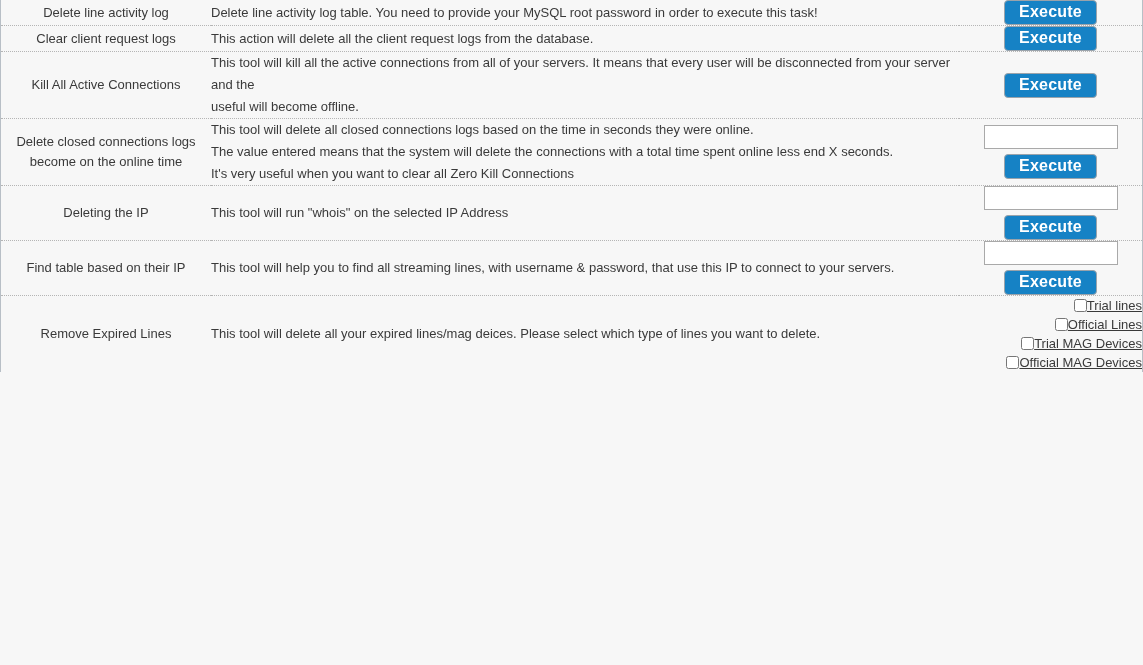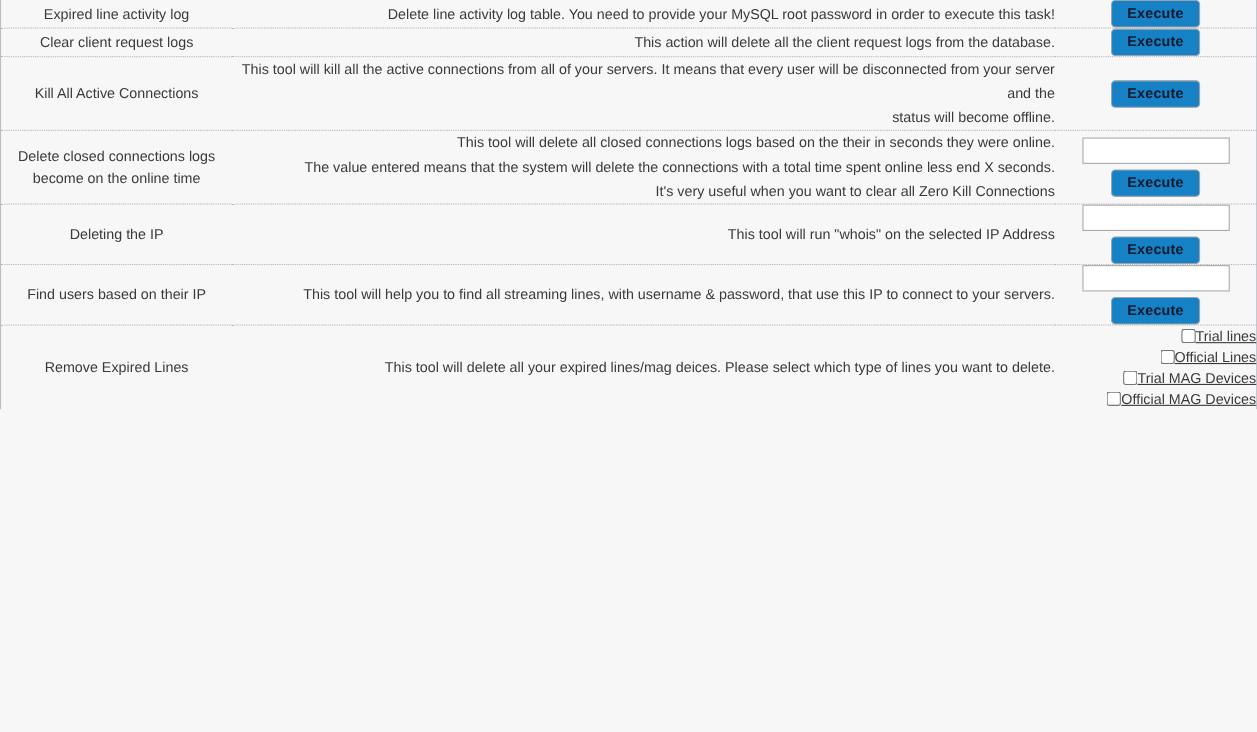--- a/index.html
+++ b/index.html
@@ -37,21 +37,21 @@
   .col-title {
     width: 210px;
     text-align: center;
     font-size: 13px;
     line-height: 20px;
     color: #3a3a3a;
     padding: 10px 6px;
   }
 
   .col-desc {
-    text-align: right;
+    text-align: left;
     font-size: 13px;
     line-height: 22px;
     color: #3a3a3a;
     padding: 10px 14px;
   }
 
   .col-action {
     width: 183px;
     text-align: center;
     padding: 8px 10px;
@@ -59,22 +59,22 @@
 
   .desc-line {
     display: block;
   }
 
   .exec-btn {
     display: inline-block;
     background: #1682c5;
     border: 1px solid #9aa3ab;
     border-radius: 4px;
-    color: #0f172a;
-    font-size: 13px;
+    color: #ffffff;
+    font-size: 16px;
     font-weight: bold;
     font-family: "Liberation Sans", sans-serif;
     padding: 4px 14px 5px 14px;
     line-height: 14px;
     cursor: pointer;
     letter-spacing: 0.2px;
   }
 
   .value-input {
     display: block;
@@ -117,59 +117,59 @@
     padding-left: 0px;
     text-decoration: underline;
   }
 </style>
 </head>
 <body>
 
 <table class="tools-table">
   <tbody>
       <tr class="tool-row">
-        <td class="col-title">Expired line activity log</td>
+        <td class="col-title">Delete line activity log</td>
         <td class="col-desc">
           <span class="desc-line">Delete line activity log table. You need to provide your MySQL root password in order to execute this task!</span>
         </td>
         <td class="col-action"><button class="exec-btn">Execute</button></td>
       </tr>
       <tr class="tool-row">
         <td class="col-title">Clear client request logs</td>
         <td class="col-desc">
           <span class="desc-line">This action will delete all the client request logs from the database.</span>
         </td>
         <td class="col-action"><button class="exec-btn">Execute</button></td>
       </tr>
       <tr class="tool-row">
         <td class="col-title">Kill All Active Connections</td>
         <td class="col-desc">
           <span class="desc-line">This tool will kill all the active connections from all of your servers. It means that every user will be disconnected from your server and the</span>
-          <span class="desc-line">status will become offline.</span>
+          <span class="desc-line">useful will become offline.</span>
         </td>
         <td class="col-action"><button class="exec-btn">Execute</button></td>
       </tr>
       <tr class="tool-row">
         <td class="col-title">Delete closed connections logs become on the online time</td>
         <td class="col-desc">
-          <span class="desc-line">This tool will delete all closed connections logs based on the their in seconds they were online.</span>
+          <span class="desc-line">This tool will delete all closed connections logs based on the time in seconds they were online.</span>
           <span class="desc-line">The value entered means that the system will delete the connections with a total time spent online less end X seconds.</span>
           <span class="desc-line">It's very useful when you want to clear all Zero Kill Connections</span>
         </td>
         <td class="col-action"><input type="text" class="value-input" value="" placeholder="" style=""><button class="exec-btn">Execute</button></td>
       </tr>
       <tr class="tool-row">
         <td class="col-title">Deleting the IP</td>
         <td class="col-desc">
           <span class="desc-line">This tool will run "whois" on the selected IP Address</span>
         </td>
         <td class="col-action"><input type="text" class="value-input" value="" placeholder="" style=""><button class="exec-btn">Execute</button></td>
       </tr>
       <tr class="tool-row">
-        <td class="col-title">Find users based on their IP</td>
+        <td class="col-title">Find table based on their IP</td>
         <td class="col-desc">
           <span class="desc-line">This tool will help you to find all streaming lines, with username &amp; password, that use this IP to connect to your servers.</span>
         </td>
         <td class="col-action"><input type="text" class="value-input" value="" placeholder="" style=""><button class="exec-btn">Execute</button></td>
       </tr>
       <tr class="tool-row">
         <td class="col-title">Remove Expired Lines</td>
         <td class="col-desc">
           <span class="desc-line">This tool will delete all your expired lines/mag deices. Please select which type of lines you want to delete.</span>
         </td>

